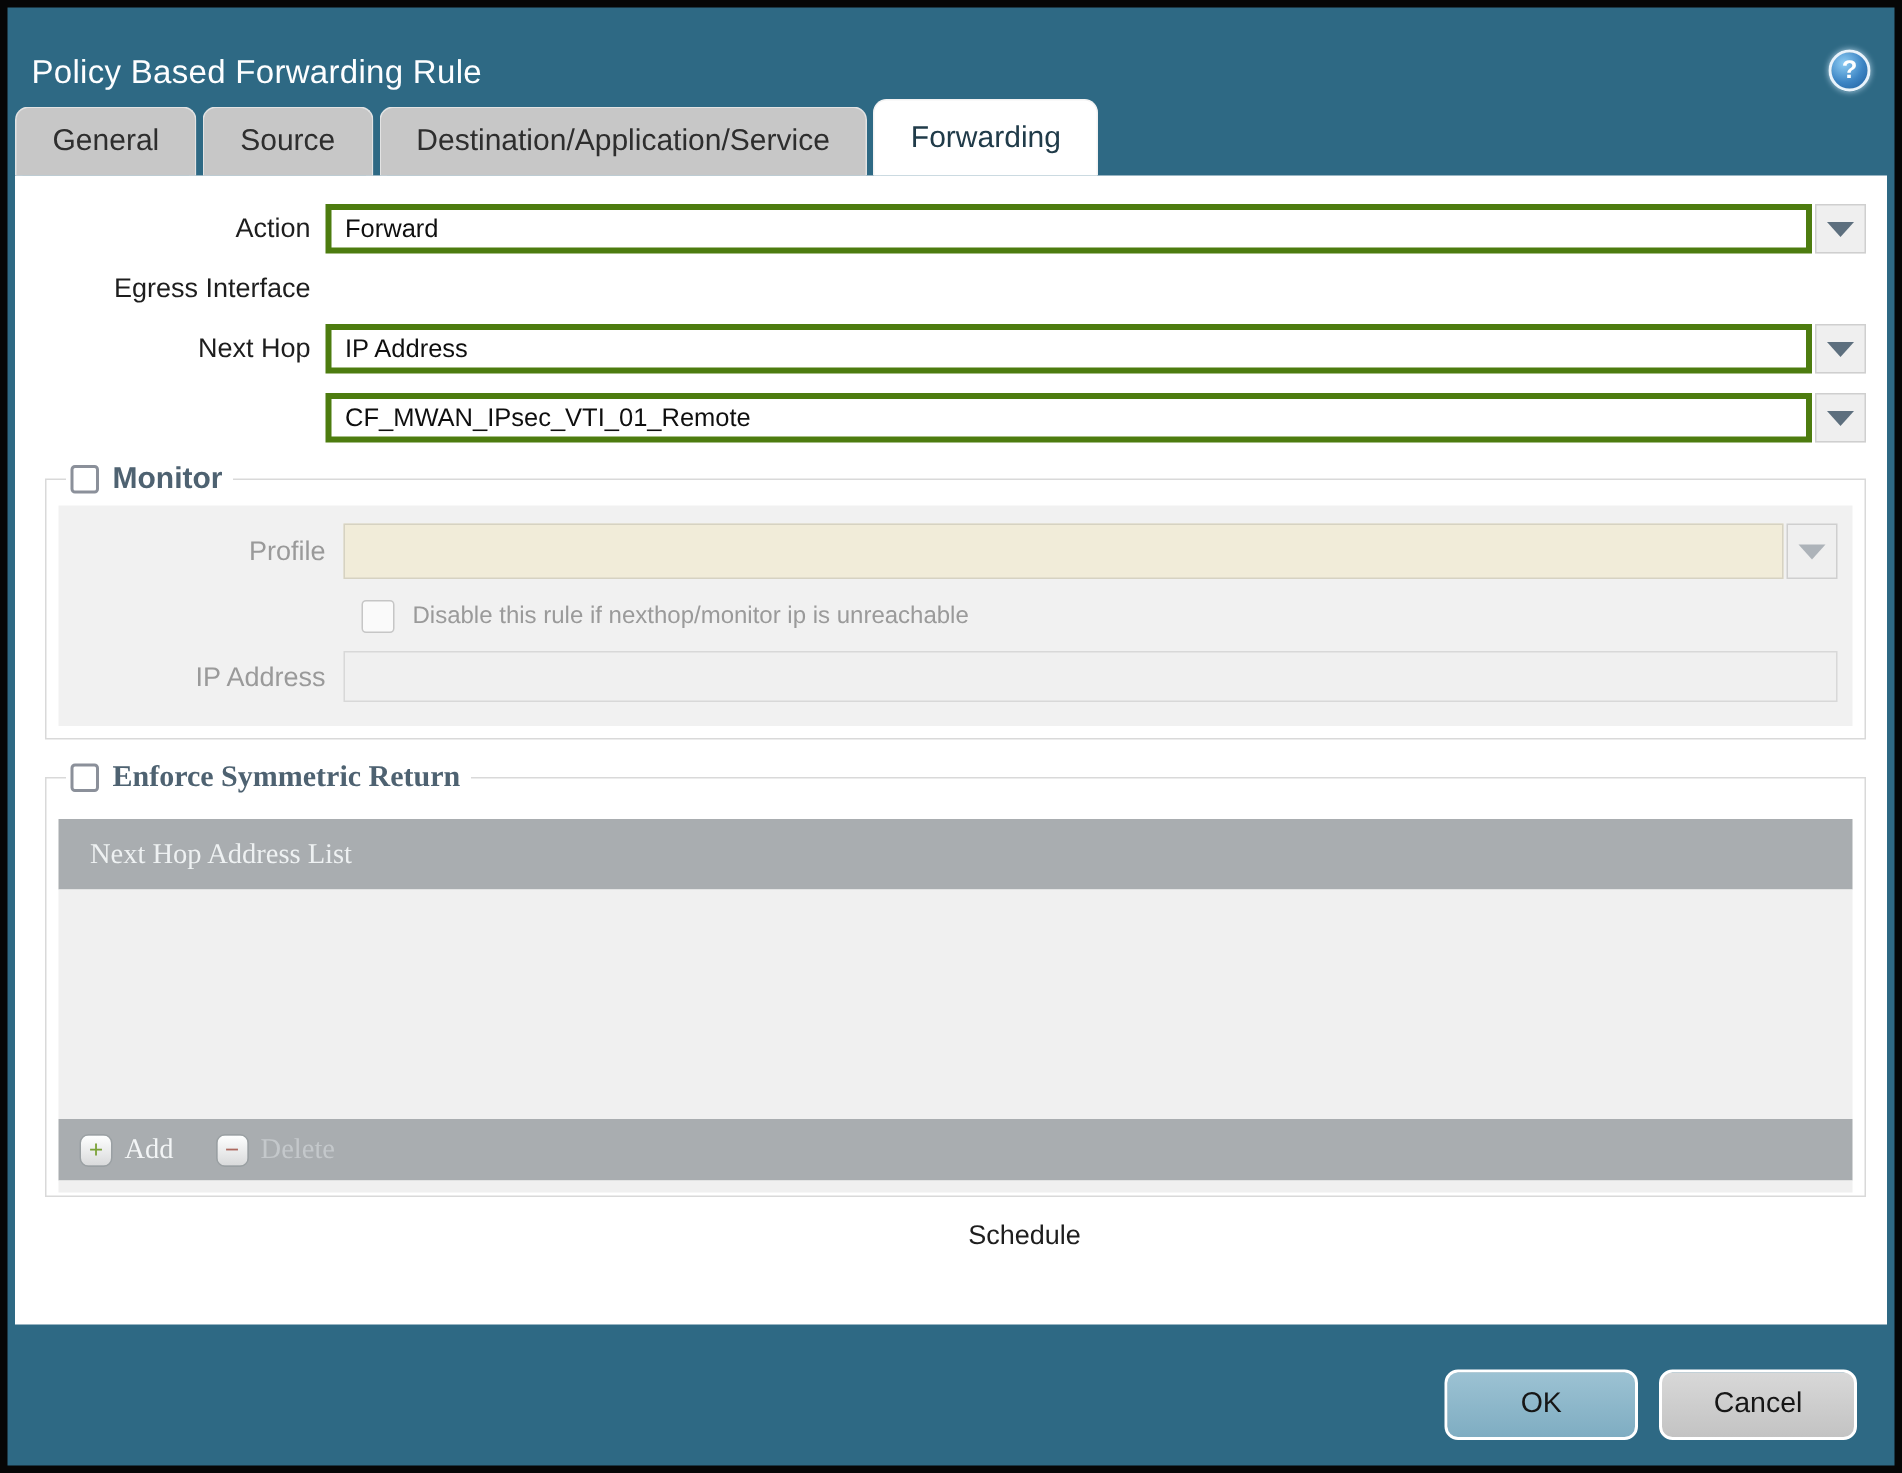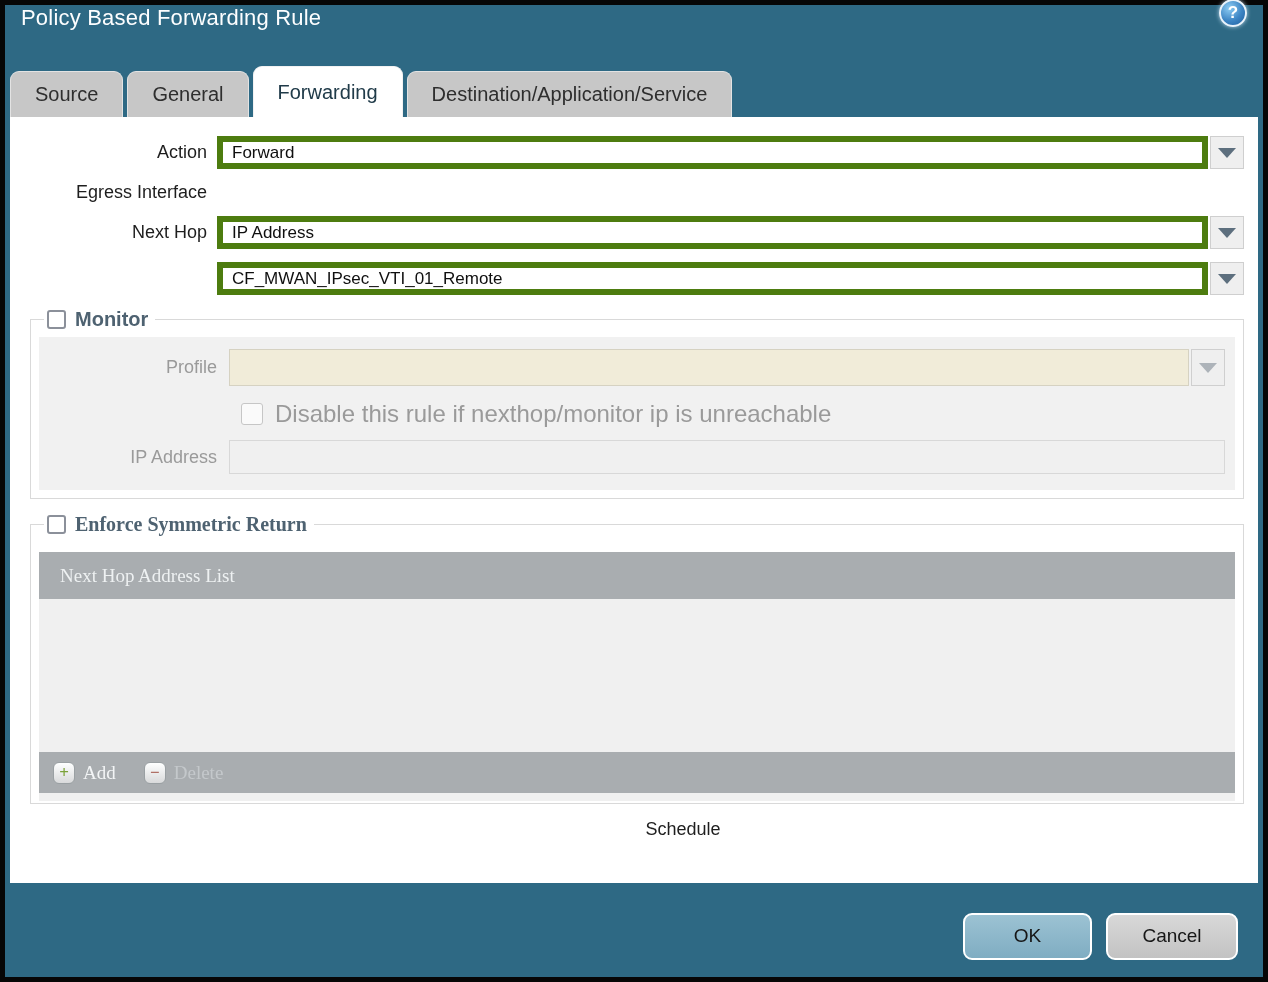--- a/index.html
+++ b/index.html
@@ -10,21 +10,21 @@
     position:relative;
     overflow:hidden;
   }
   .dialog {
     position:absolute; inset:0;
     border:5px solid #060606;
     background:#2e6984;
     display:flex; flex-direction:column;
   }
   
-  .titlebar { height:64px; display:flex; align-items:flex-start; padding:0 16px 8px 16px; flex:0 0 auto; }
+  .titlebar { height:64px; display:flex; align-items:flex-end; padding:0 16px 8px 16px; flex:0 0 auto; }
   .title { color:#fdfeff; font-size:22px; letter-spacing:.2px; }
   .help {
     margin-left:auto; margin-top:-6px;
     width:28px; height:28px; border-radius:50%;
     background:radial-gradient(circle at 35% 30%, #8ecdf4 0%, #3d85c4 55%, #1d5d9e 100%);
     border:2px solid #e9f3fb;
     box-shadow:0 0 4px rgba(210,235,255,.8);
     color:#fff; font-weight:bold; font-size:17px;
     display:flex; align-items:center; justify-content:center;
     cursor:pointer;
@@ -44,21 +44,21 @@
     height:51px; line-height:50px;
     border-color:#f2f2f2;
     position:relative; z-index:2;
   }
   
   .content { background:#fff; margin:0 5px; flex:1 1 auto; padding-top:19px; overflow:hidden; }
   .form-row { display:flex; align-items:center; margin:0 14px 13px 0; }
   .form-label { width:207px; flex:0 0 207px; text-align:right; padding-right:10px; font-size:18px; color:#1e1e1e; }
   .field { flex:1; display:flex; align-items:stretch; }
   .text-input {
-    flex:1; height:33px; border:6px solid #4d7c0f; background:#fff;
+    flex:1; height:33px; border:4px solid #4d7c0f; background:#fff;
     font-family:"Liberation Sans", sans-serif; font-size:17px; color:#0f0f0f;
     padding:0 9px; outline:none;
   }
   .dd-btn {
     width:34px; height:33px; margin-left:2px; flex:0 0 34px;
     background:#efefef; border:1px solid #cfcfcf;
     display:flex; align-items:center; justify-content:center; cursor:pointer;
   }
   .dd-arrow { width:0; height:0; border-left:9px solid transparent; border-right:9px solid transparent; border-top:10px solid #5d6f7e; }
   .dd-btn.disabled .dd-arrow { border-top-color:#adb3b9; }
@@ -74,21 +74,21 @@
   
   .disabled-panel { background:#f1f1f1; padding:12px 10px 16px 0; }
   .p-row { display:flex; align-items:center; }
   .p-label { width:190px; flex:0 0 190px; text-align:right; padding-right:12px; font-size:18px; color:#9a9a9a; }
   .beige-input {
     flex:1; height:37px; border:1px solid #d6d2c2; background:#f1ecd9;
     font-family:"Liberation Sans", sans-serif; font-size:17px; color:#6b6b6b; padding:0 9px; outline:none;
   }
   .dd-btn.tall { height:37px; }
   .cb-row { margin:14px 0 12px 202px; display:flex; align-items:center; gap:12px; }
-  .cb-label { font-size:24px; color:#9a9a9a; }
+  .cb-label { font-size:16px; color:#9a9a9a; }
   .gray-input {
     flex:1; height:34px; border:1px solid #d8d8d8; background:#f0f0f0;
     font-family:"Liberation Sans", sans-serif; font-size:17px; color:#6b6b6b; padding:0 9px; outline:none;
   }
   
   .nh-table { margin-top:10px; }
   .t-head { background:#a9adb0; color:#eef1f2; font-size:19px; height:47px; line-height:47px; padding:0 21px; }
   .t-body { background:#f0f0f0; height:153px; }
   .t-foot { background:#a9adb0; height:41px; display:flex; align-items:center; gap:28px; padding:0 14px; }
   .tbtn { display:flex; align-items:center; gap:8px; font-size:19px; color:#f3f5f6; cursor:pointer; }
@@ -117,24 +117,24 @@
 <body>
 
 <div class="dialog">
 
   <div class="titlebar">
     <span class="title">Policy Based Forwarding Rule</span>
     <span class="help">?</span>
   </div>
 
   <div class="tabs">
+    <div class="tab">General</div>
     <div class="tab">Source</div>
-    <div class="tab">General</div>
+    <div class="tab">Destination/Application/Service</div>
     <div class="tab active">Forwarding</div>
-    <div class="tab">Destination/Application/Service</div>
   </div>
 
   <div class="content">
 
     <div class="form-row">
       <div class="form-label">Action</div>
       <div class="field">
         <input class="text-input" type="text" value="Forward" style="">
         <span class="dd-btn">
           <span class="dd-arrow"></span>

